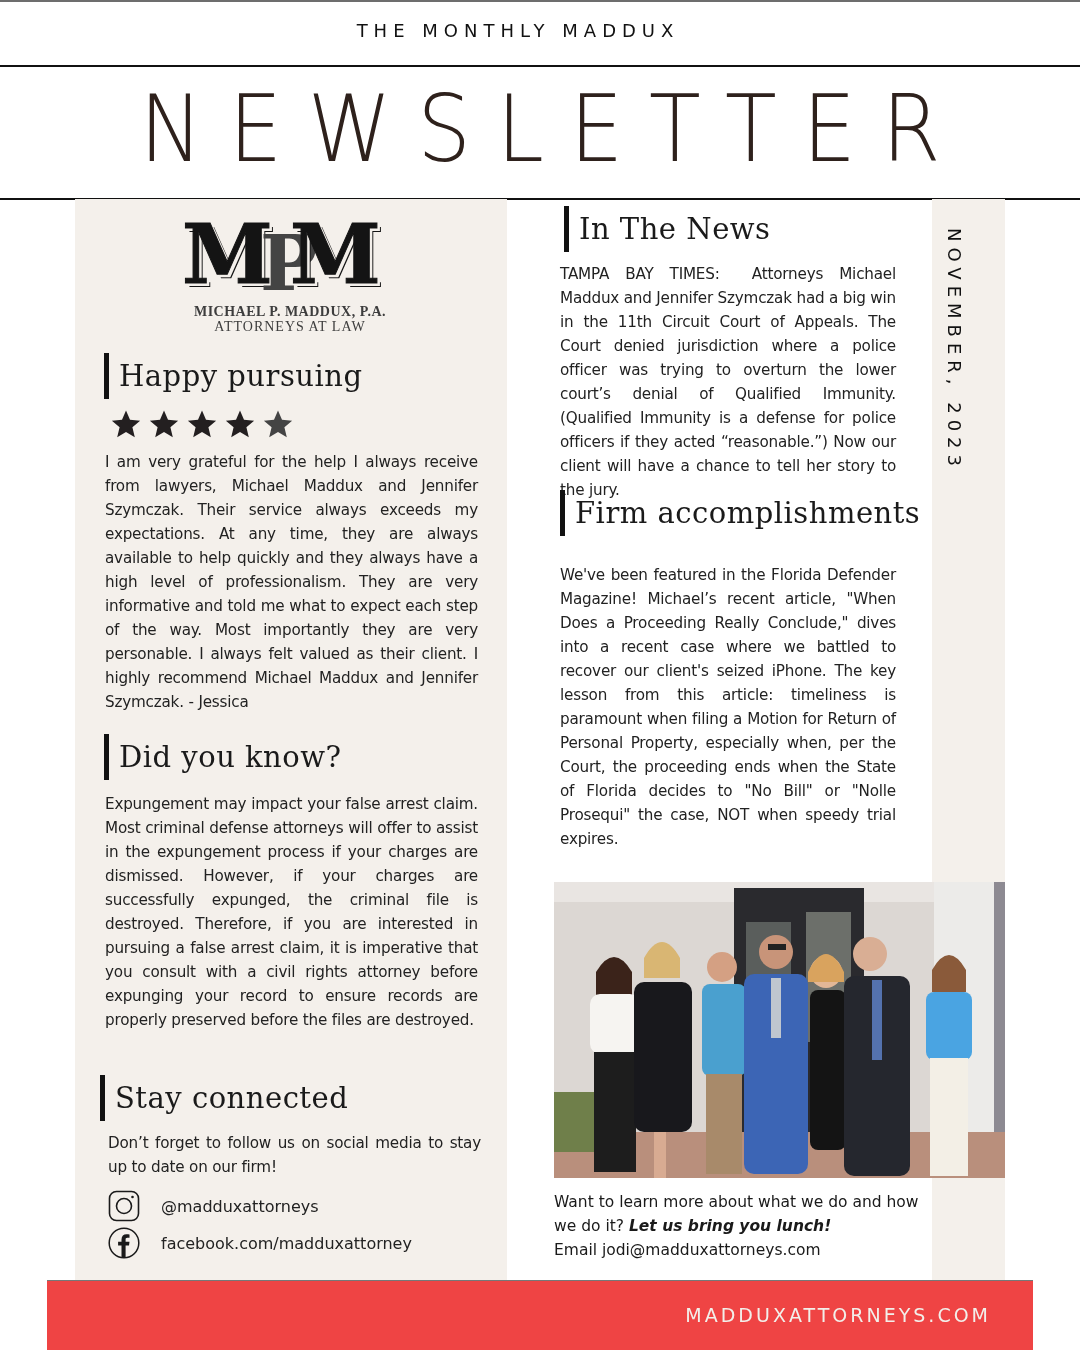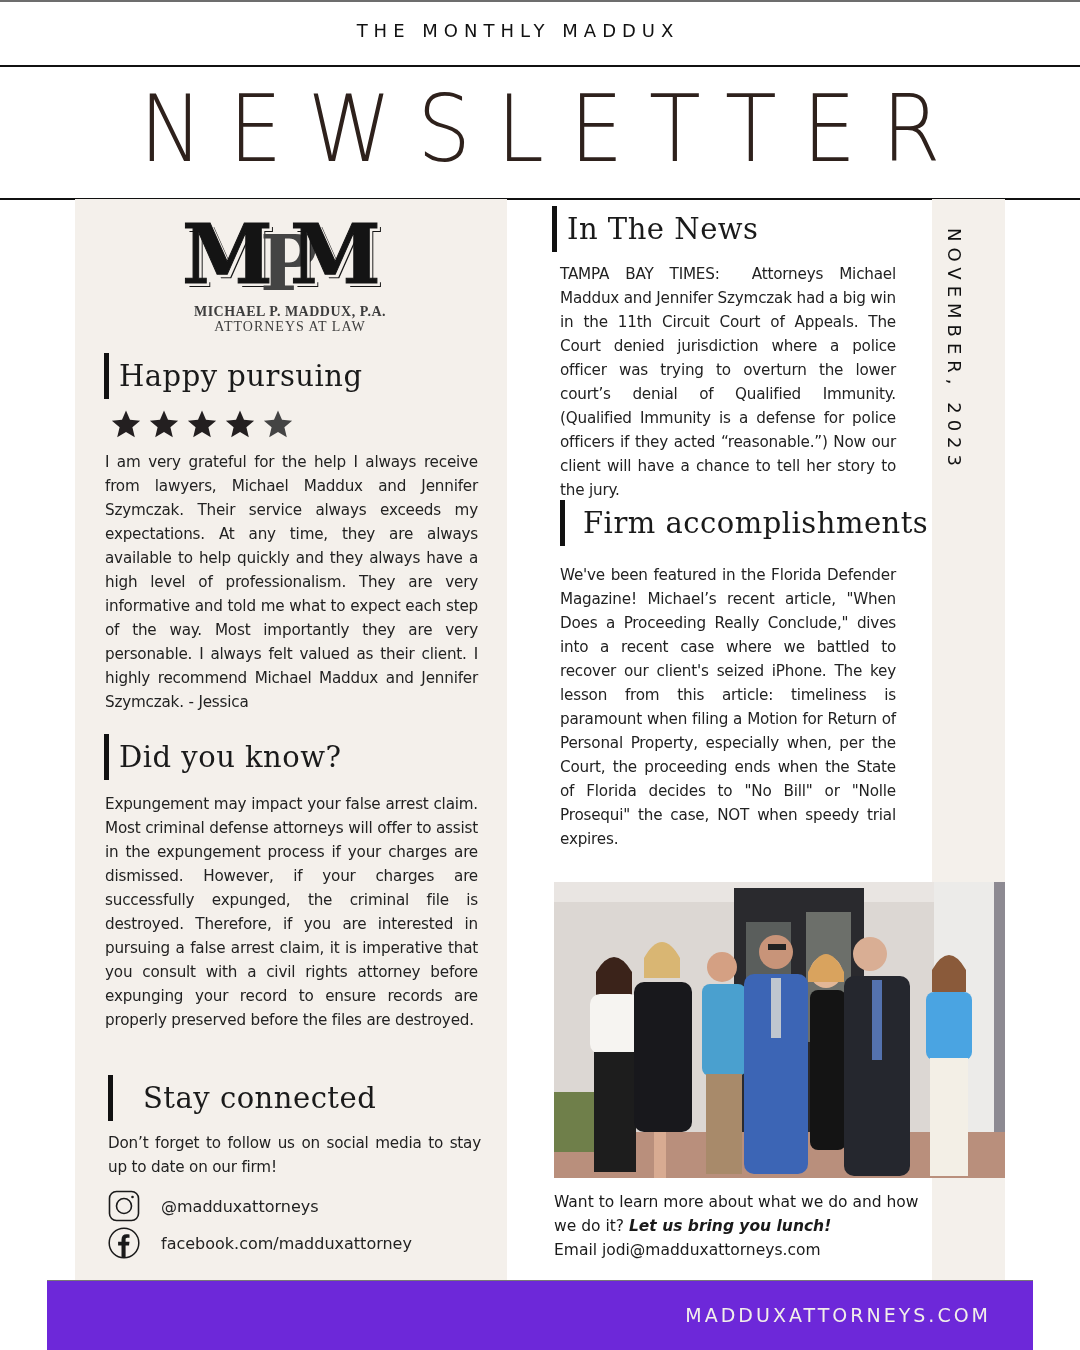--- a/index.html
+++ b/index.html
@@ -45,21 +45,21 @@
 
   .date-vertical { position:absolute; left:944px; top:228px; writing-mode:vertical-rl;
     font-family:"DejaVu Sans", sans-serif; font-size:18px; letter-spacing:6px; color:#111; }
 
   .photo { position:absolute; left:554px; top:882px; width:451px; height:296px; overflow:hidden; background:#e2ddd8; }
 
   .lunch { position:absolute; left:554px; top:1190px; width:370px; font-family:"DejaVu Sans", sans-serif;
     font-size:15.5px; line-height:24px; color:#1a1a1a; }
   .lunch em { font-weight:bold; font-style:italic; }
 
-  .footer { position:absolute; left:47px; top:1280px; width:986px; height:70px; background:#6d28d9; border-top:1px solid #777; }
+  .footer { position:absolute; left:47px; top:1280px; width:986px; height:70px; background:#ef4444; border-top:1px solid #777; }
   .footer .url { position:absolute; right:42px; top:23px; font-family:"DejaVu Sans", sans-serif; font-size:19px;
     letter-spacing:3px; color:#f2efea; }
 </style>
 </head>
 <body>
 
 <div class="top-rule"></div>
 <div class="masthead-small">THE MONTHLY MADDUX</div>
 <div class="rule1"></div>
 <div class="masthead-big">NEWSLETTER</div>
@@ -100,21 +100,21 @@
     </svg>
 </div>
 <div class="body-text" style="left:105px; top:450px; width:373px;">I am very grateful for the help I always receive from lawyers, Michael Maddux and Jennifer Szymczak. Their service always exceeds my expectations. At any time, they are always available to help quickly and they always have a high level of professionalism. They are very informative and told me what to expect each step of the way. Most importantly they are very personable. I always felt valued as their client. I highly recommend Michael Maddux and Jennifer Szymczak. - Jessica</div>
 
 <div class="section-head" style="left:104px; top:734px;align-items:center;">
   <div class="bar"></div>
   <div class="title">Did you know?</div>
 </div>
 <div class="body-text" style="left:105px; top:792px; width:373px;">Expungement may impact your false arrest claim. Most criminal defense attorneys will offer to assist in the expungement process if your charges are dismissed. However, if your charges are successfully expunged, the criminal file is destroyed. Therefore, if you are interested in pursuing a false arrest claim, it is imperative that you consult with a civil rights attorney before expunging your record to ensure records are properly preserved before the files are destroyed.</div>
 
-<div class="section-head" style="left:108px; top:1075px;gap:20px;">
+<div class="section-head" style="left:100px; top:1075px;">
   <div class="bar"></div>
   <div class="title">Stay connected</div>
 </div>
 <div class="body-text" style="left:108px; top:1131px; width:373px;">Don’t forget to follow us on social media to stay up to date on our firm!</div>
 
 <div class="social-row" style="top:1190px;">
   <svg width="32" height="32" viewBox="0 0 32 32">
     <rect x="1.5" y="1.5" width="29" height="29" rx="7" fill="none" stroke="#1a1a1a" stroke-width="1.6"></rect>
     <circle cx="16" cy="16" r="7.5" fill="none" stroke="#1a1a1a" stroke-width="1.6"></circle>
     <circle cx="24.5" cy="7" r="1.3" fill="#1a1a1a"></circle>
@@ -122,27 +122,27 @@
   <span class="label">@madduxattorneys</span>
 </div>
 <div class="social-row" style="top:1227px;">
   <svg width="32" height="32" viewBox="0 0 32 32">
     <circle cx="16" cy="16" r="14.8" fill="none" stroke="#1a1a1a" stroke-width="1.5"></circle>
     <path d="M17.6 30V18.4h3.4l.5-3.6h-3.9v-2.3c0-1 .3-1.8 1.8-1.8h2.1V7.5c-.4 0-1.6-.2-3-.2-3 0-5 1.8-5 5.1v2.4h-3.4v3.6h3.4V30z" fill="#1a1a1a"></path>
   </svg>
   <span class="label">facebook.com/madduxattorney</span>
 </div>
 
-<div class="section-head" style="left:552px; top:206px;">
+<div class="section-head" style="left:564px; top:206px;">
   <div class="bar"></div>
   <div class="title">In The News</div>
 </div>
 <div class="body-text" style="left:560px; top:262px; width:336px;"><b>TAMPA BAY TIMES:</b>&nbsp; <span>Attorneys Michael Maddux and Jennifer Szymczak had a big win in the 11th Circuit Court of Appeals. The Court denied jurisdiction where a police officer was trying to overturn the lower court’s denial of Qualified Immunity. (Qualified Immunity is a defense for police officers if they acted “reasonable.”) Now our client will have a chance to tell her story to the jury.</span></div>
 
-<div class="section-head" style="left:560px; top:500px;gap:8px;">
+<div class="section-head" style="left:560px; top:490px;">
   <div class="bar"></div>
   <div class="title">Firm accomplishments</div>
 </div>
 <div class="body-text" style="left:560px; top:563px; width:336px;">We've been featured in the Florida Defender Magazine! Michael’s recent article, "When Does a Proceeding Really Conclude," dives into a recent case where we battled to recover our client's seized iPhone. The key lesson from this article: timeliness is paramount when filing a Motion for Return of Personal Property, especially when, per the Court, the proceeding ends when the State of Florida decides to "No Bill" or "Nolle Prosequi" the case, NOT when speedy trial expires.</div>
 
 <div class="date-vertical">NOVEMBER, 2023</div>
 
 <div class="photo">
   <svg width="451" height="296" viewBox="0 0 451 296">
     <rect x="0" y="0" width="451" height="296" fill="#dcd7d3"></rect>

